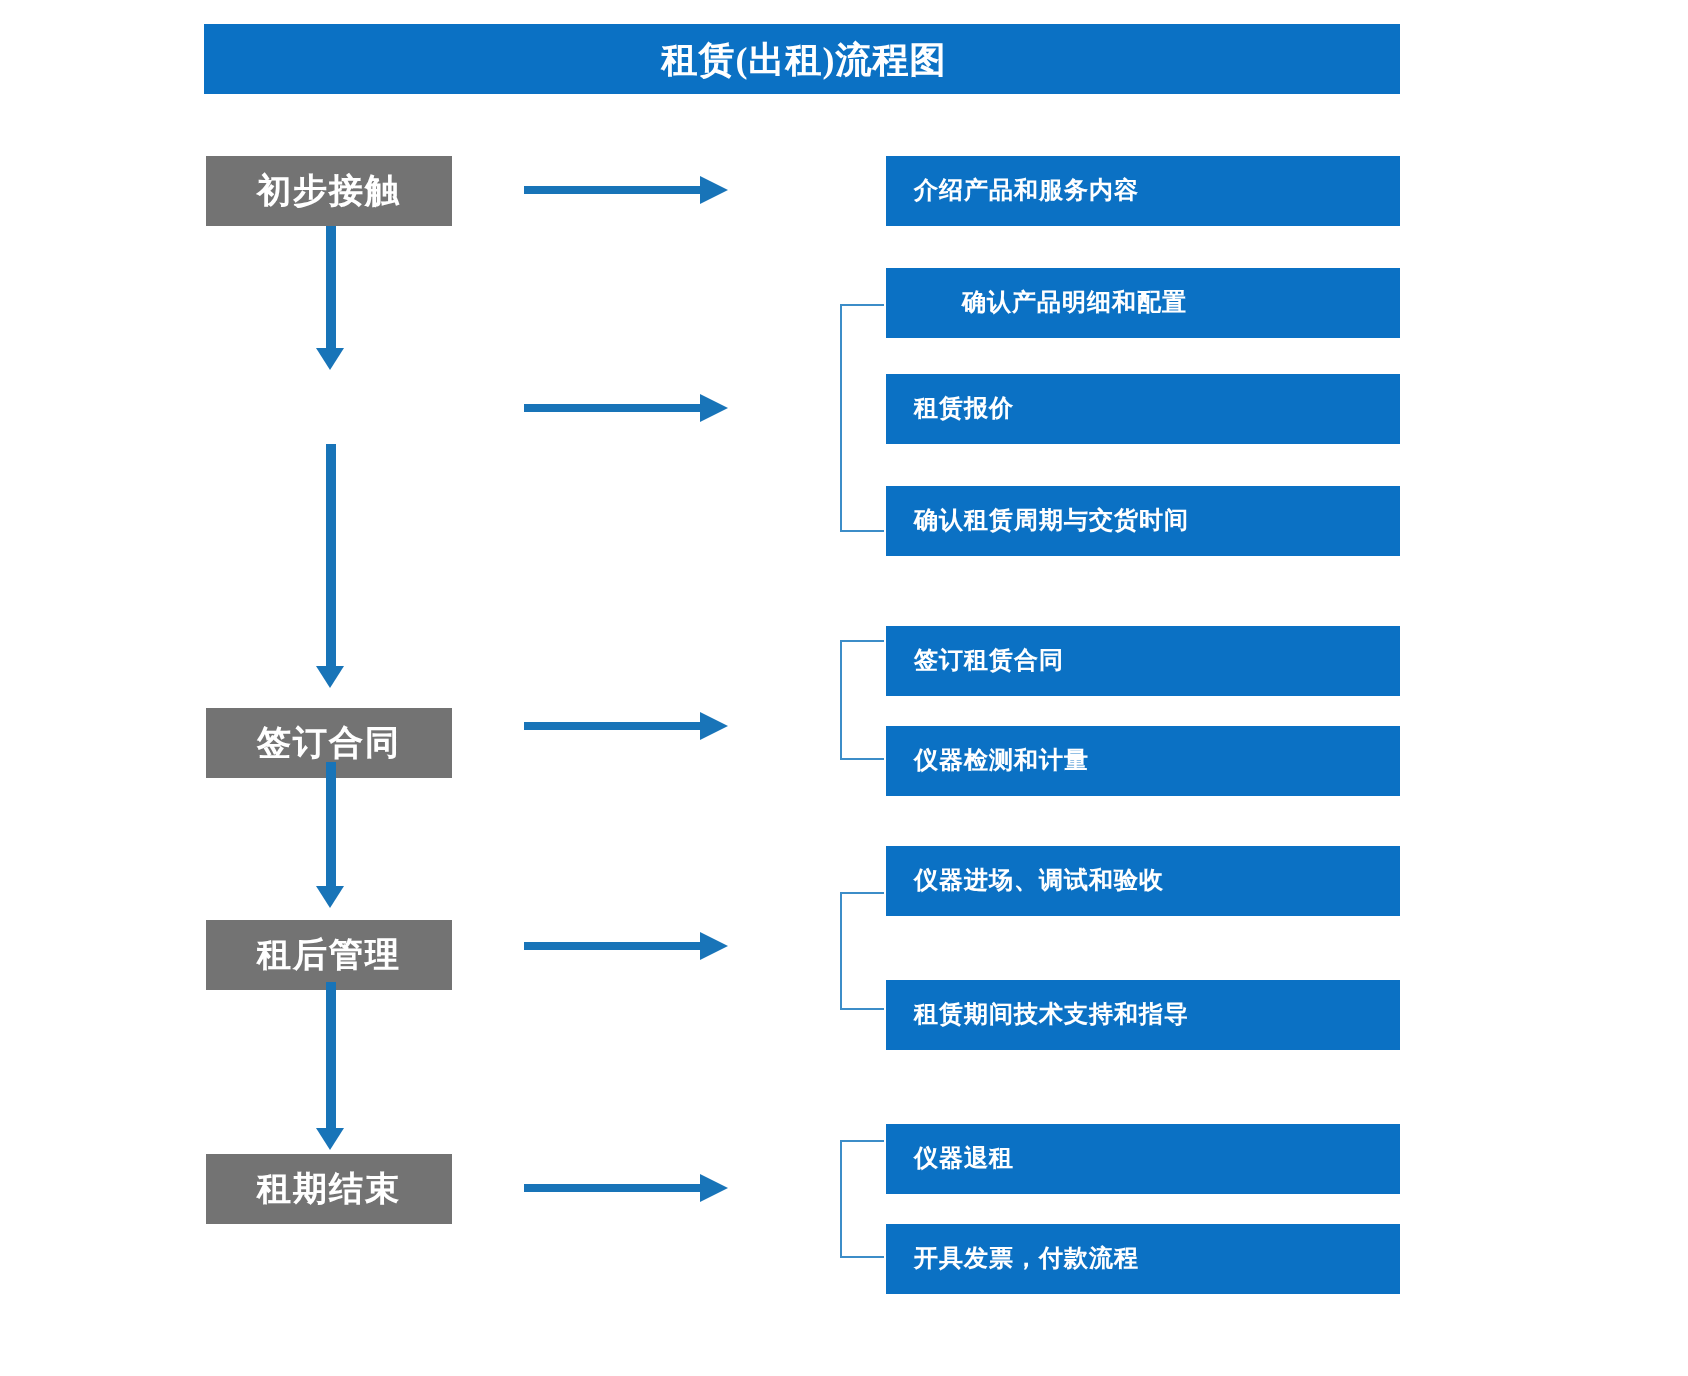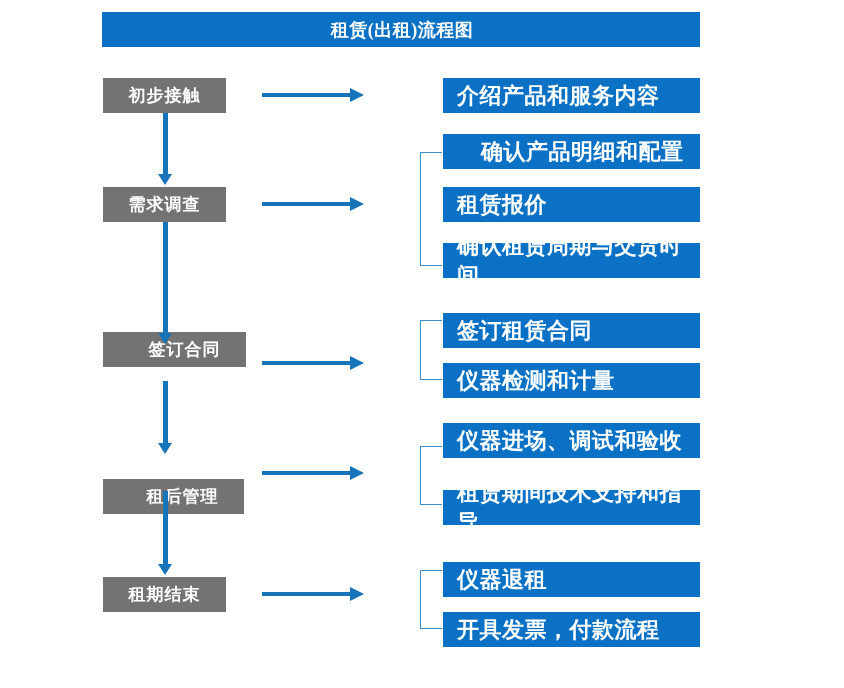--- a/index.html
+++ b/index.html
@@ -50,21 +50,21 @@
   }
 
   
   .detail-box {
     position: absolute;
     left: 443px;
     width: 259px;
     height: 35px;
     background: #0B71C4;
     color: #ffffff;
-    font-size: 22px;
+    font-size: 12px;
     font-weight: bold;
     display: flex;
     align-items: center;
     padding-left: 14px;
     box-sizing: border-box;
     letter-spacing: 0.5px;
   }
 
   
   .h-arrow {
@@ -128,23 +128,22 @@
   }
 </style>
 </head>
 <body>
 
 <div id="canvas">
 
   <div class="title-bar">租赁(出租)流程图</div>
 
   <div class="stage-box" style="top:78px;">初步接触</div>
-  <div class="stage-box" style="top:187px;">需求调查</div>
-  <div class="stage-box" style="top:332px;padding-left:20px;">签订合同</div>
-  <div class="stage-box" style="top:479px;padding-left:18px;">租后管理</div>
+  <div class="stage-box" style="top:354px;">签订合同</div>
+  <div class="stage-box" style="top:460px;">租后管理</div>
   <div class="stage-box" style="top:577px;">租期结束</div>
 
   <div class="v-arrow" style="top:113px; height:72px;">
     <div class="shaft" style="height:61px;"></div>
     <div class="head"></div>
   </div>
   <div class="v-arrow" style="top:222px; height:122px;">
     <div class="shaft" style="height:111px;"></div>
     <div class="head"></div>
   </div>

